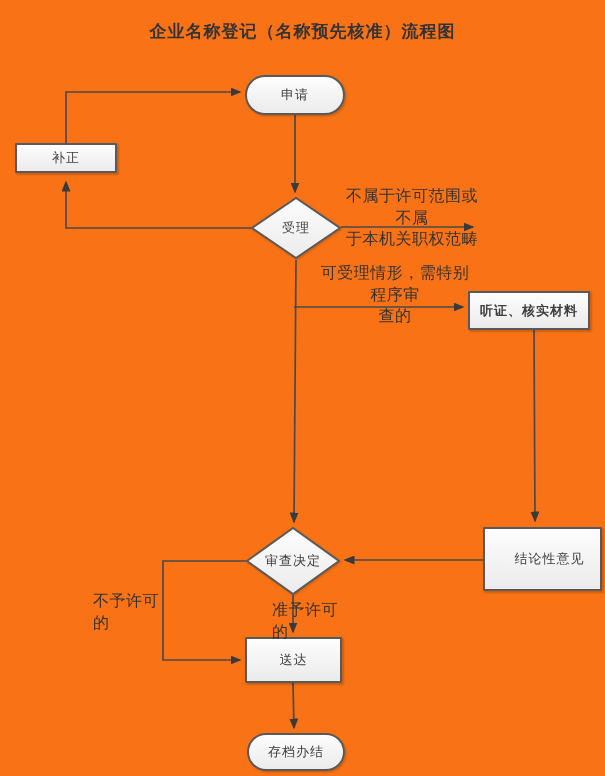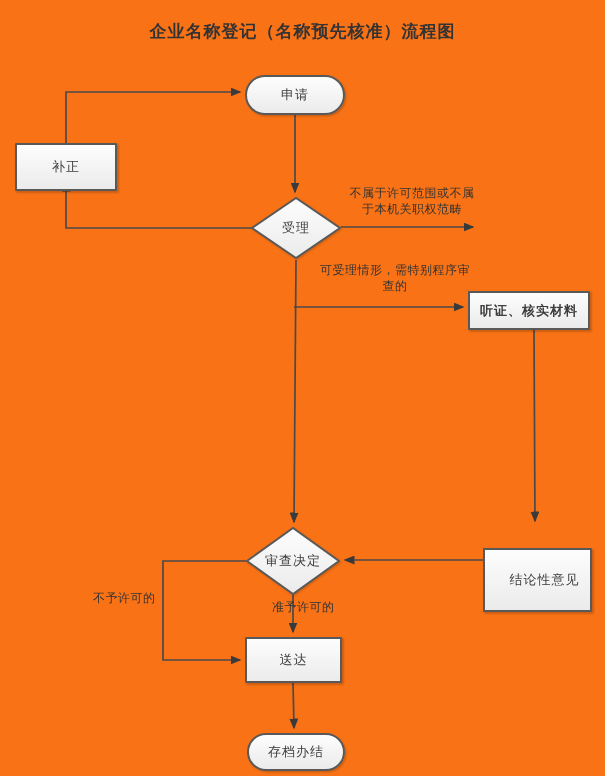--- a/index.html
+++ b/index.html
@@ -25,21 +25,21 @@
     letter-spacing:1px;
   }
   .terminator{border-radius:21px;}
   .process{border-radius:1px;}
   .decision{
     background:none;border:none;box-shadow:none;padding:0;
   }
   .decision svg{position:absolute;left:0;top:0;filter:drop-shadow(1.5px 1.5px 1px rgba(0,0,0,0.18));}
   .decision .dlabel{position:relative;z-index:2;}
   .edge-label{
-    position:absolute;font-size:12px;color:#333;
+    position:absolute;font-size:16px;color:#333;
     white-space:pre-line;text-align:center;line-height:1.35;
     letter-spacing:0.5px;
   }
   #wires{position:absolute;left:0;top:0;z-index:0;}
   .node,.edge-label{z-index:1;}
 </style>
 </head>
 <body>
 
 <div id="canvas">
@@ -64,21 +64,21 @@
       <path d="M293,683 L294,728" marker-end="url(#arw)"></path>
     </g>
   </svg>
 
   <div class="title">企业名称登记（名称预先核准）流程图</div>
 
   <div class="node terminator" style="left:245px;top:75px;width:100px;height:40px;">
     <span>申请</span>
   </div>
 
-  <div class="node process" style="left:15px;top:143px;width:102px;height:48px;">
+  <div class="node process" style="left:15px;top:143px;width:102px;height:30px;">
     <span>补正</span>
   </div>
 
   <div class="node decision" style="left:251px;top:197px;width:90px;height:62px;">
     <svg width="90" height="62">
       <defs>
           <linearGradient id="dg1" x1="0" y1="0" x2="0" y2="1">
         <stop offset="0" stop-color="#fdfdfd"></stop>
             <stop offset="1" stop-color="#ebebeb"></stop>
       </linearGradient>
@@ -99,21 +99,21 @@
           <linearGradient id="dg2" x1="0" y1="0" x2="0" y2="1">
         <stop offset="0" stop-color="#fdfdfd"></stop>
             <stop offset="1" stop-color="#ebebeb"></stop>
       </linearGradient>
         </defs>
       <polygon points="47,1 93,34 47,67 1,34" fill="url(#dg2)" stroke="#595959" stroke-width="2"></polygon>
     </svg>
     <span class="dlabel">审查决定</span>
   </div>
 
-  <div class="node process" style="left:483px;top:548px;width:109px;height:64px;padding-left:14px;">
+  <div class="node process" style="left:483px;top:527px;width:119px;height:64px;padding-left:14px;">
     <span>结论性意见</span>
   </div>
 
   <div class="node terminator" style="left:247px;top:733px;width:98px;height:38px;">
     <span>存档办结</span>
   </div>
 
   <div class="node process" style="left:245px;top:637px;width:97px;height:46px;">
     <span>送达</span>
   </div>

